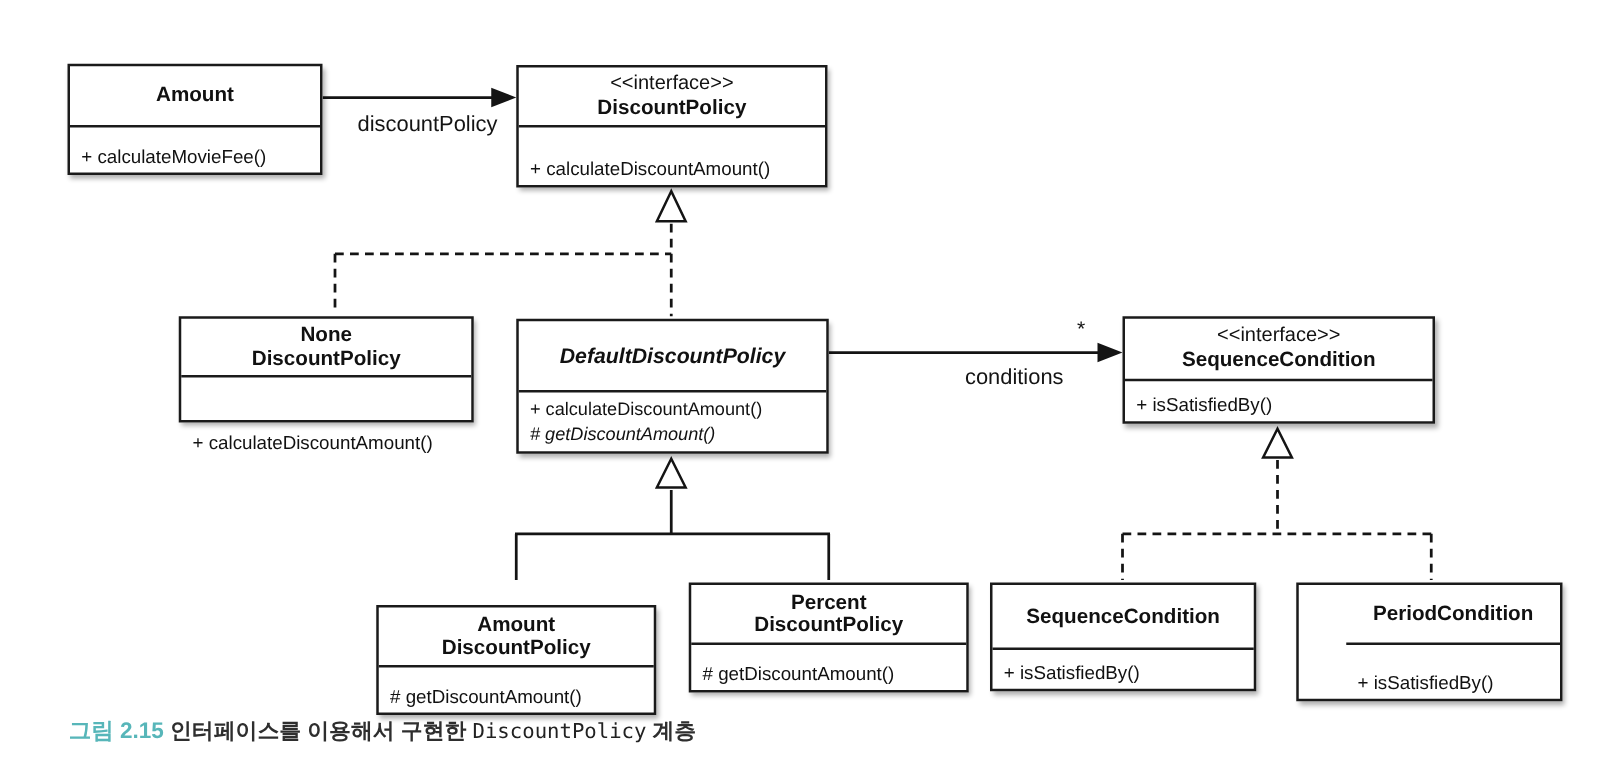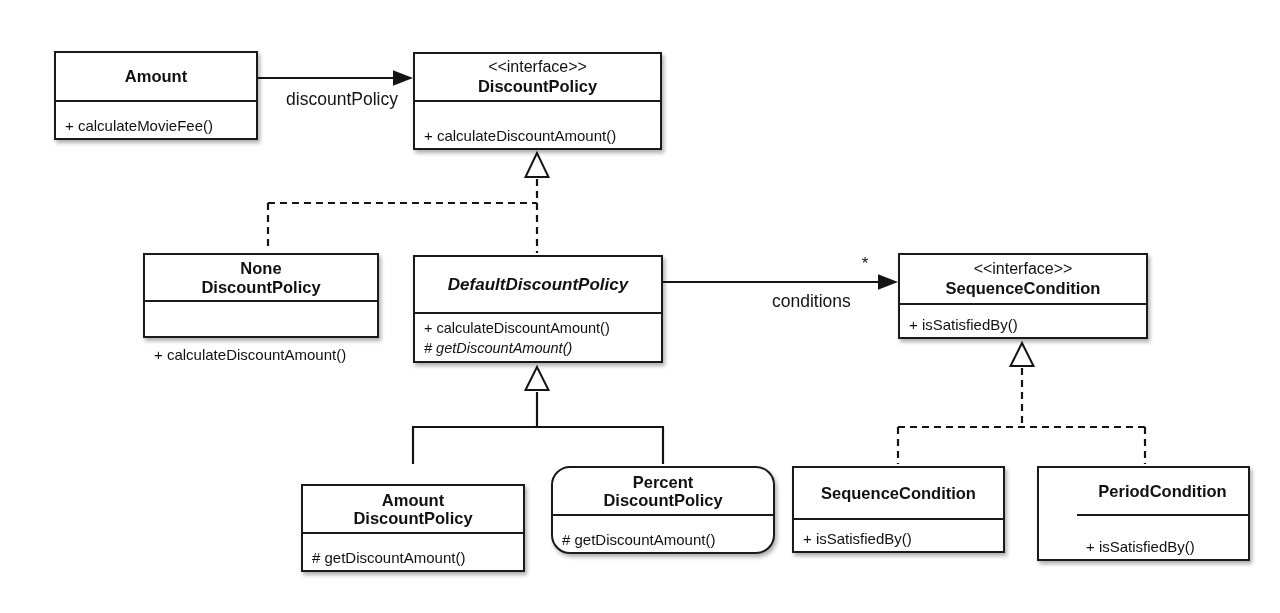--- a/index.html
+++ b/index.html
@@ -32,21 +32,21 @@
   .box-none{left:143px;top:253px;width:236px;height:85px;gap:40px;}
   .box-none .uml-title{height:47px;}
   .box-default{left:413px;top:255px;width:250px;height:108px;}
   .box-default .uml-title{height:57px;}
   .box-default .cname{font-style:italic;font-size:17px;}
   .box-default .uml-methods{font-size:14.5px;}
   .box-condition{left:898px;top:253px;width:250px;height:86px;}
   .box-condition .uml-title{height:50px;}
   .box-amount{left:301px;top:484px;width:224px;height:88px;}
   .box-amount .uml-title{height:48px;}
-  .box-percent{left:551px;top:466px;width:224px;height:88px;border-radius:19px;}
+  .box-percent{left:551px;top:466px;width:224px;height:88px;}
   .box-percent .uml-title{height:48px;}
   .box-sequence{left:792px;top:466px;width:213px;height:87px;}
   .box-sequence .uml-title{height:52px;}
   .box-period{left:1037px;top:466px;width:213px;height:95px;padding-left:38px;}
   .box-period .uml-title{height:48px;}
   .method-abstract{font-style:italic;}
   
   .edge-label{position:absolute;font-size:17.5px;color:#141414;}
   .lbl-discountPolicy{left:272px;top:89px;width:140px;text-align:center;}
   .lbl-conditions{left:772px;top:291px;width:114px;text-align:left;}
@@ -177,14 +177,20 @@
     </div>
     <div class="uml-methods">
       <div>+ isSatisfiedBy()</div>
     </div>
   </div>
 
   <div class="edge-label lbl-discountPolicy">discountPolicy</div>
   <div class="edge-label lbl-star">*</div>
   <div class="edge-label lbl-conditions">conditions</div>
 
+  <div class="caption">
+    <span class="fig">그림 2.15</span>
+    <span>인터페이스를 이용해서 구현한</span>
+    <span class="code">DiscountPolicy</span>
+    <span>계층</span>
+  </div>
 
 </div>
 
 </body></html>

